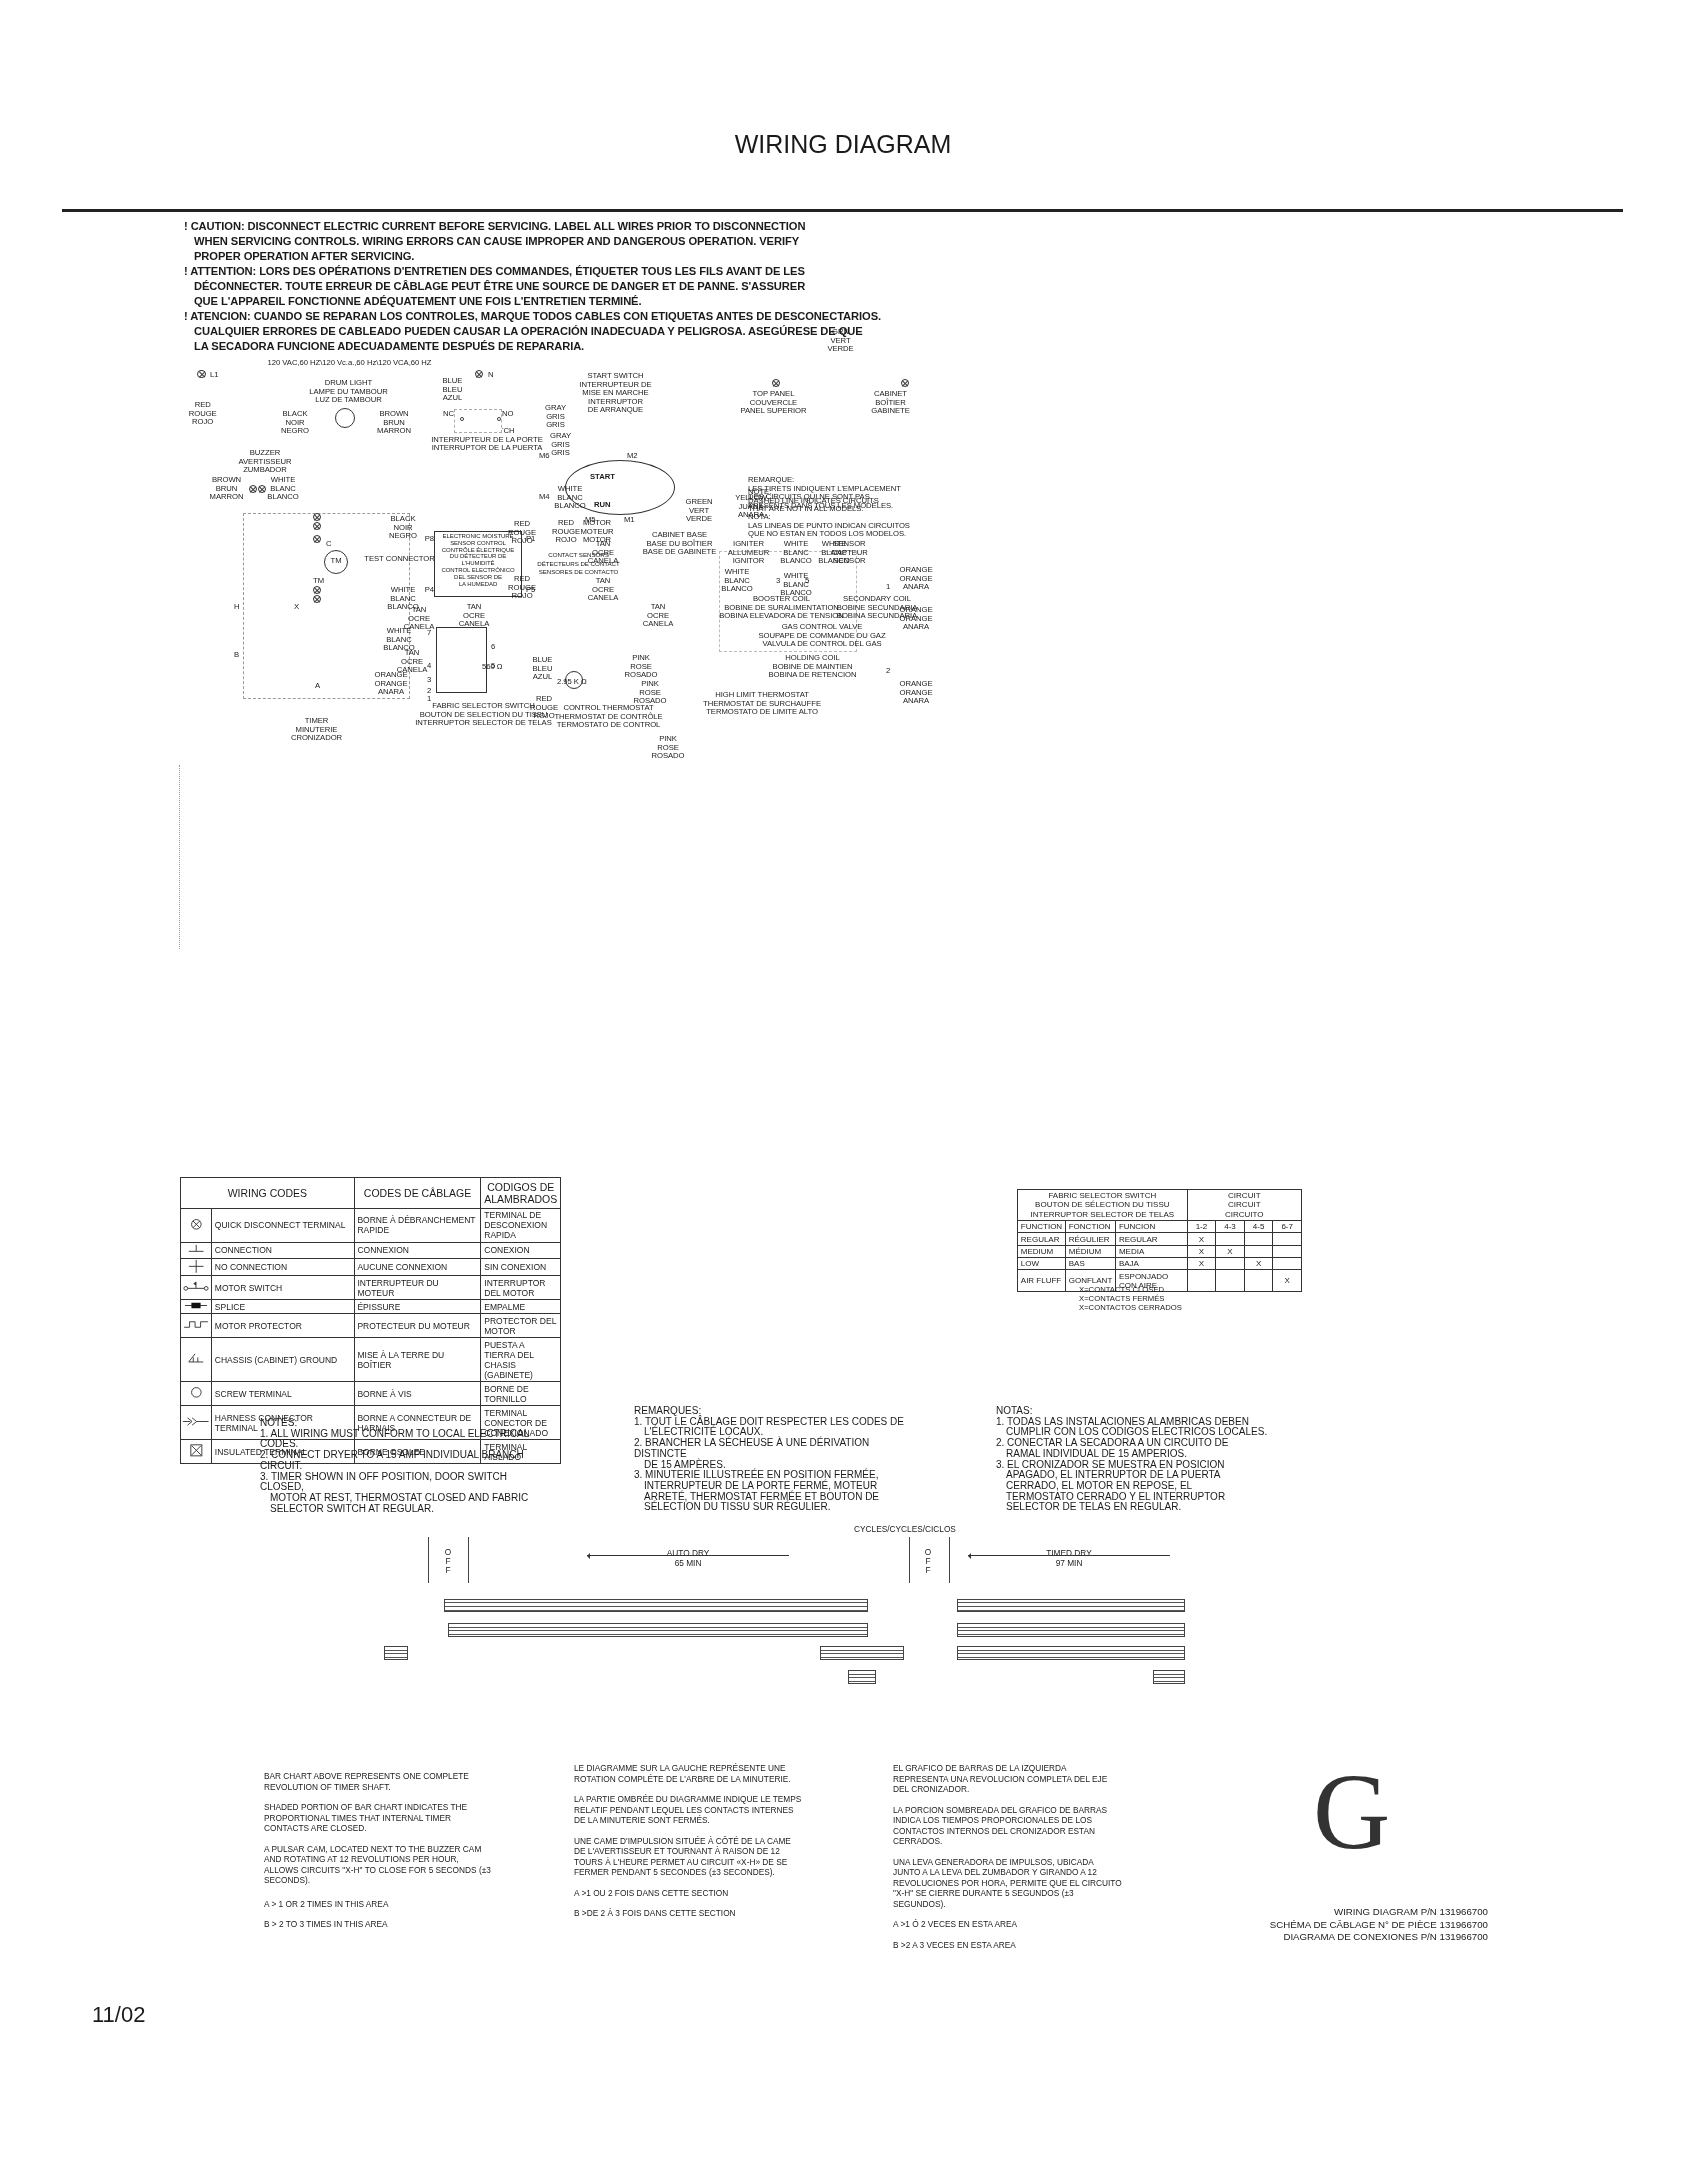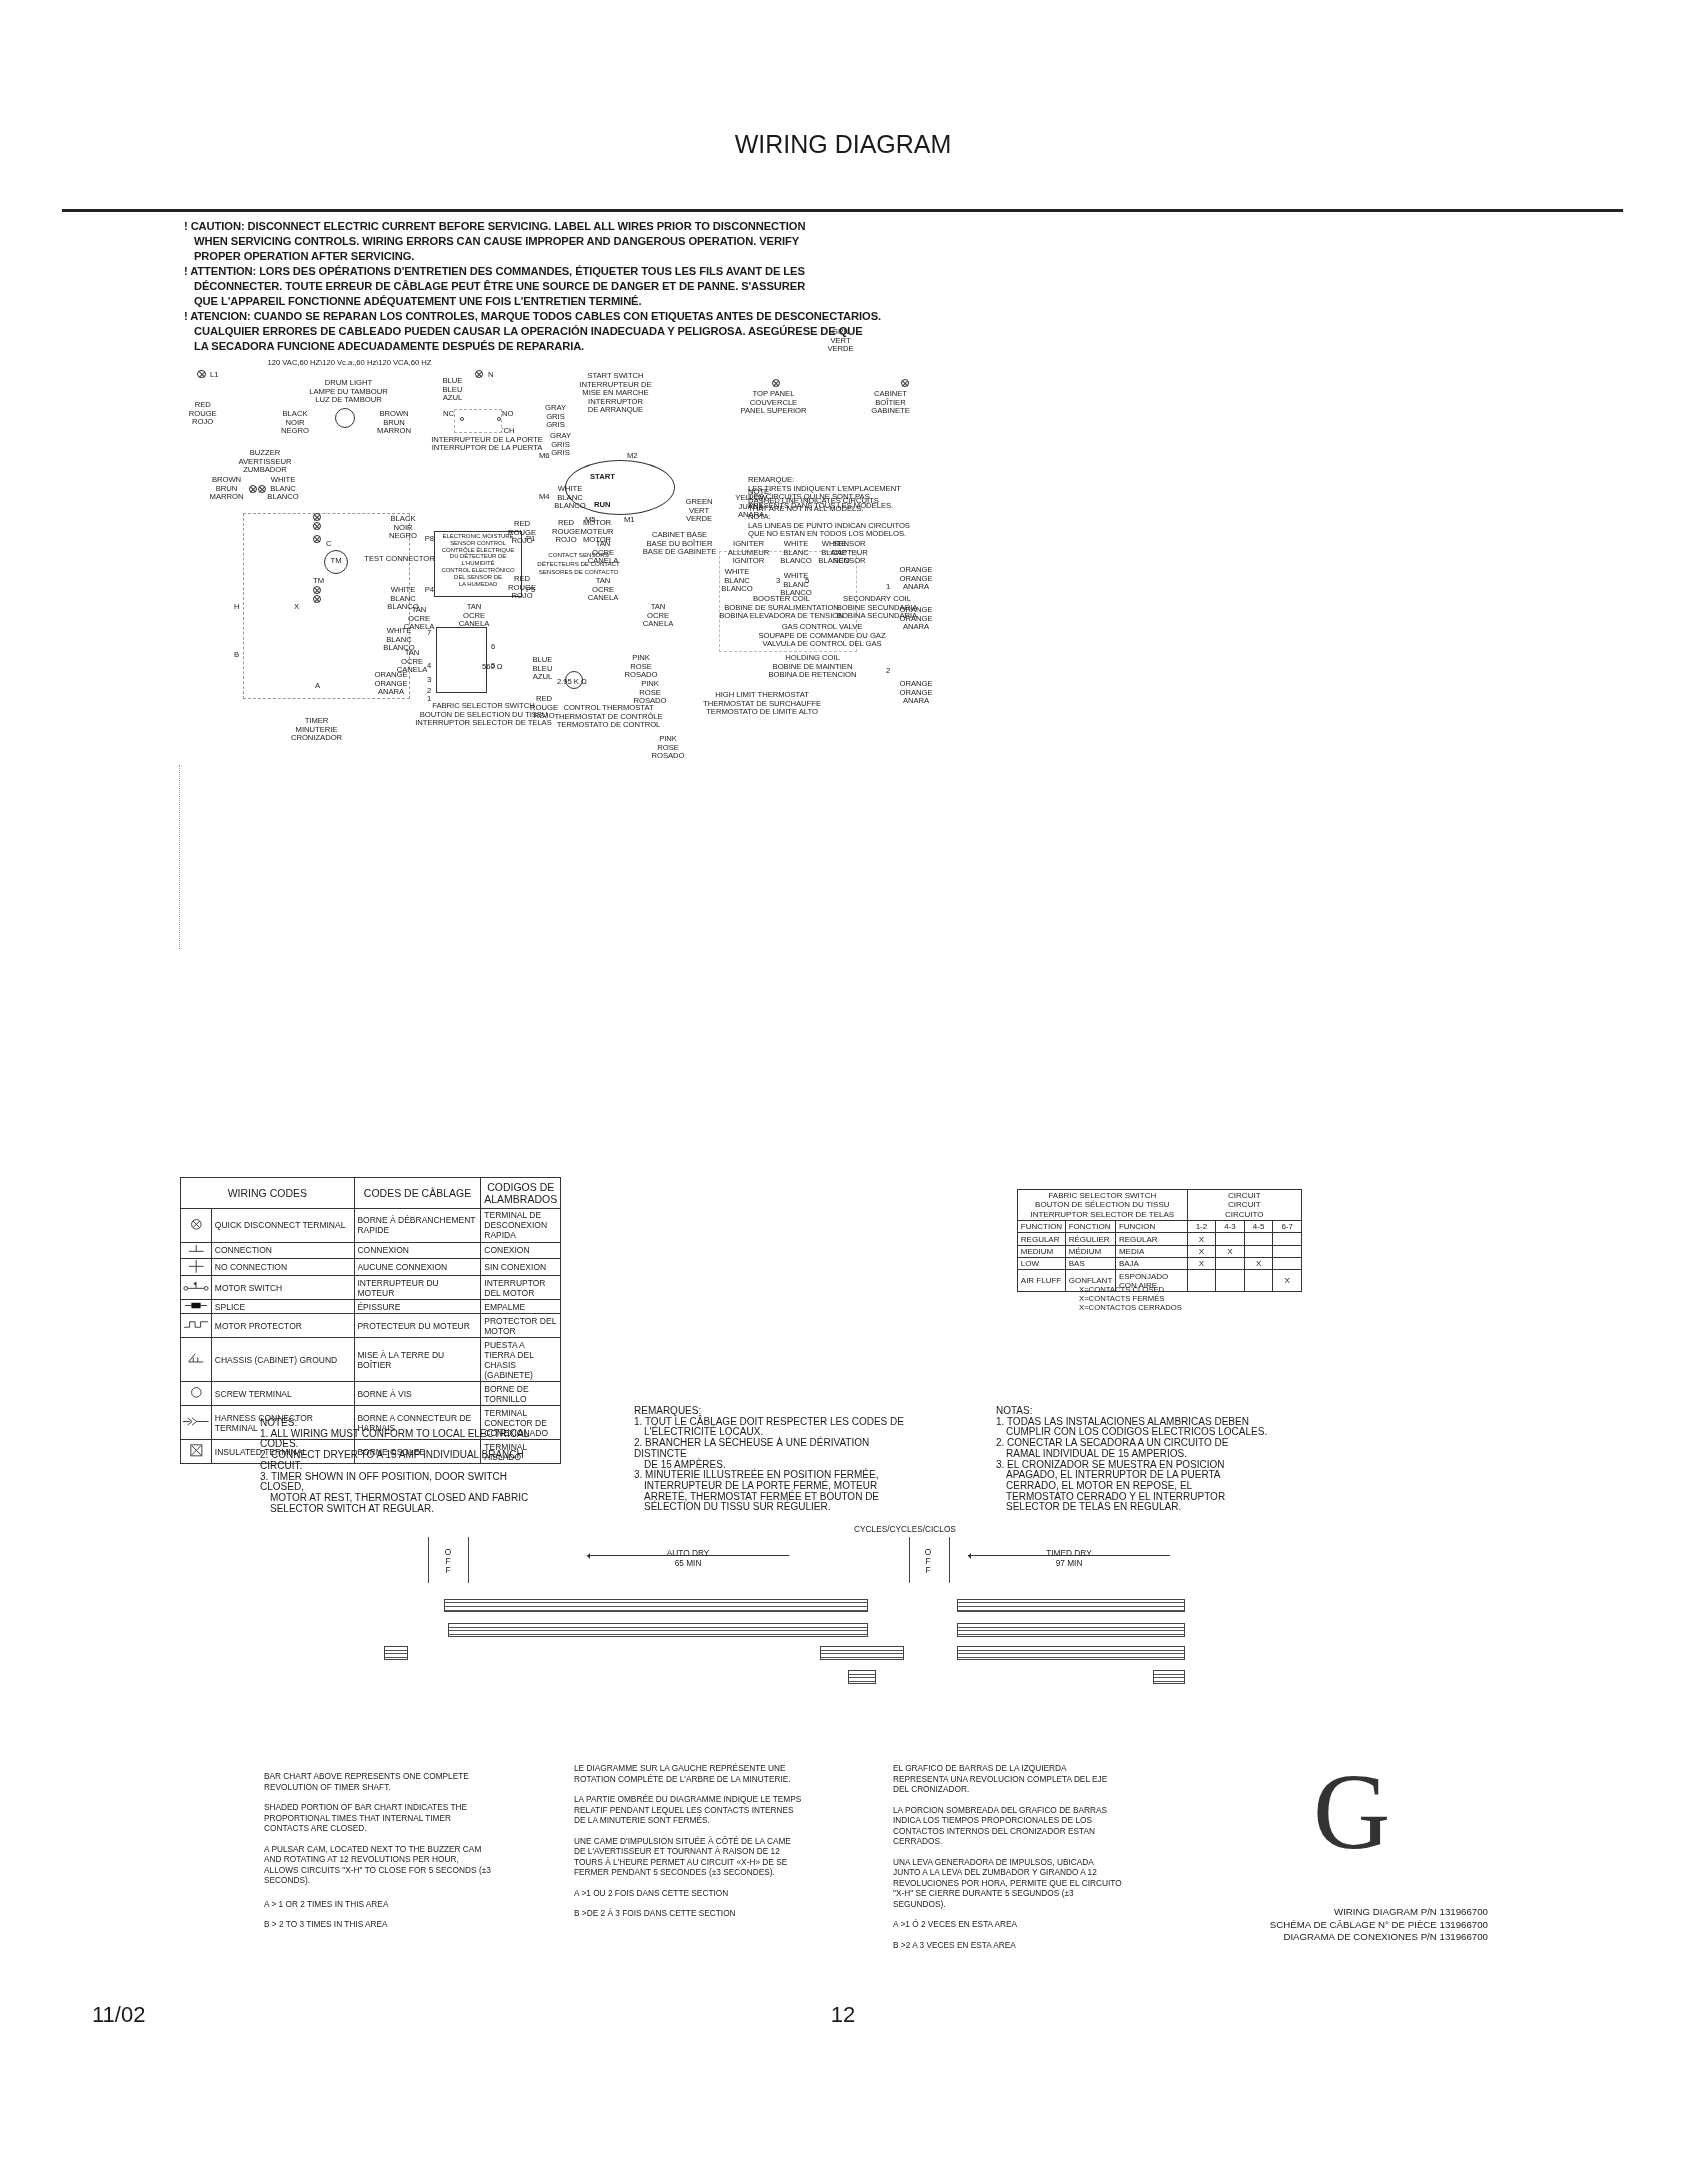--- a/index.html
+++ b/index.html
@@ -708,16 +708,15 @@
   </div>
 
   <div class="gletter">G</div>
   <div class="pn">
     <div>WIRING DIAGRAM P/N 131966700</div>
     <div>SCHÉMA DE CÂBLAGE N° DE PIÈCE 131966700</div>
     <div>DIAGRAMA DE CONEXIONES P/N 131966700</div>
   </div>
 
   <div class="date">11/02</div>
-  <div class="pageno">12</div>
 
 </div>
 
 
 </body></html>

